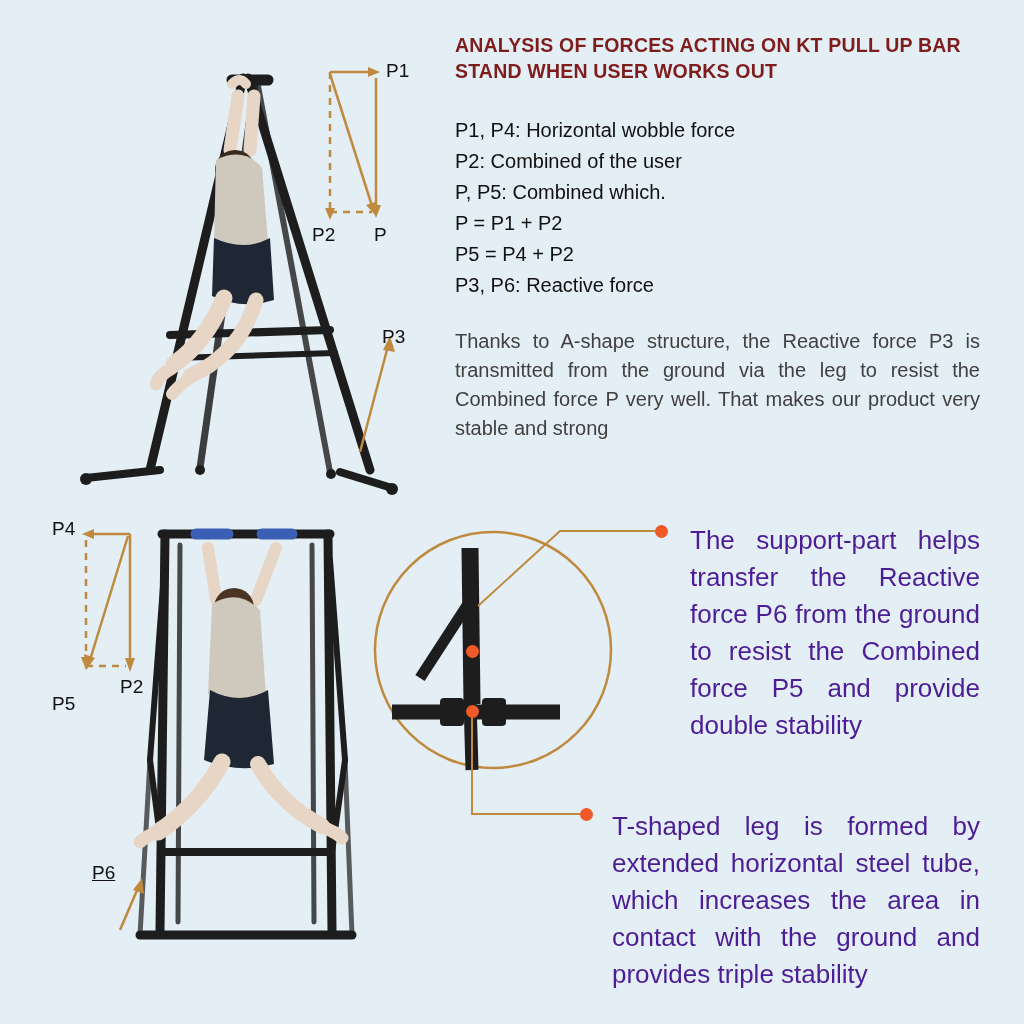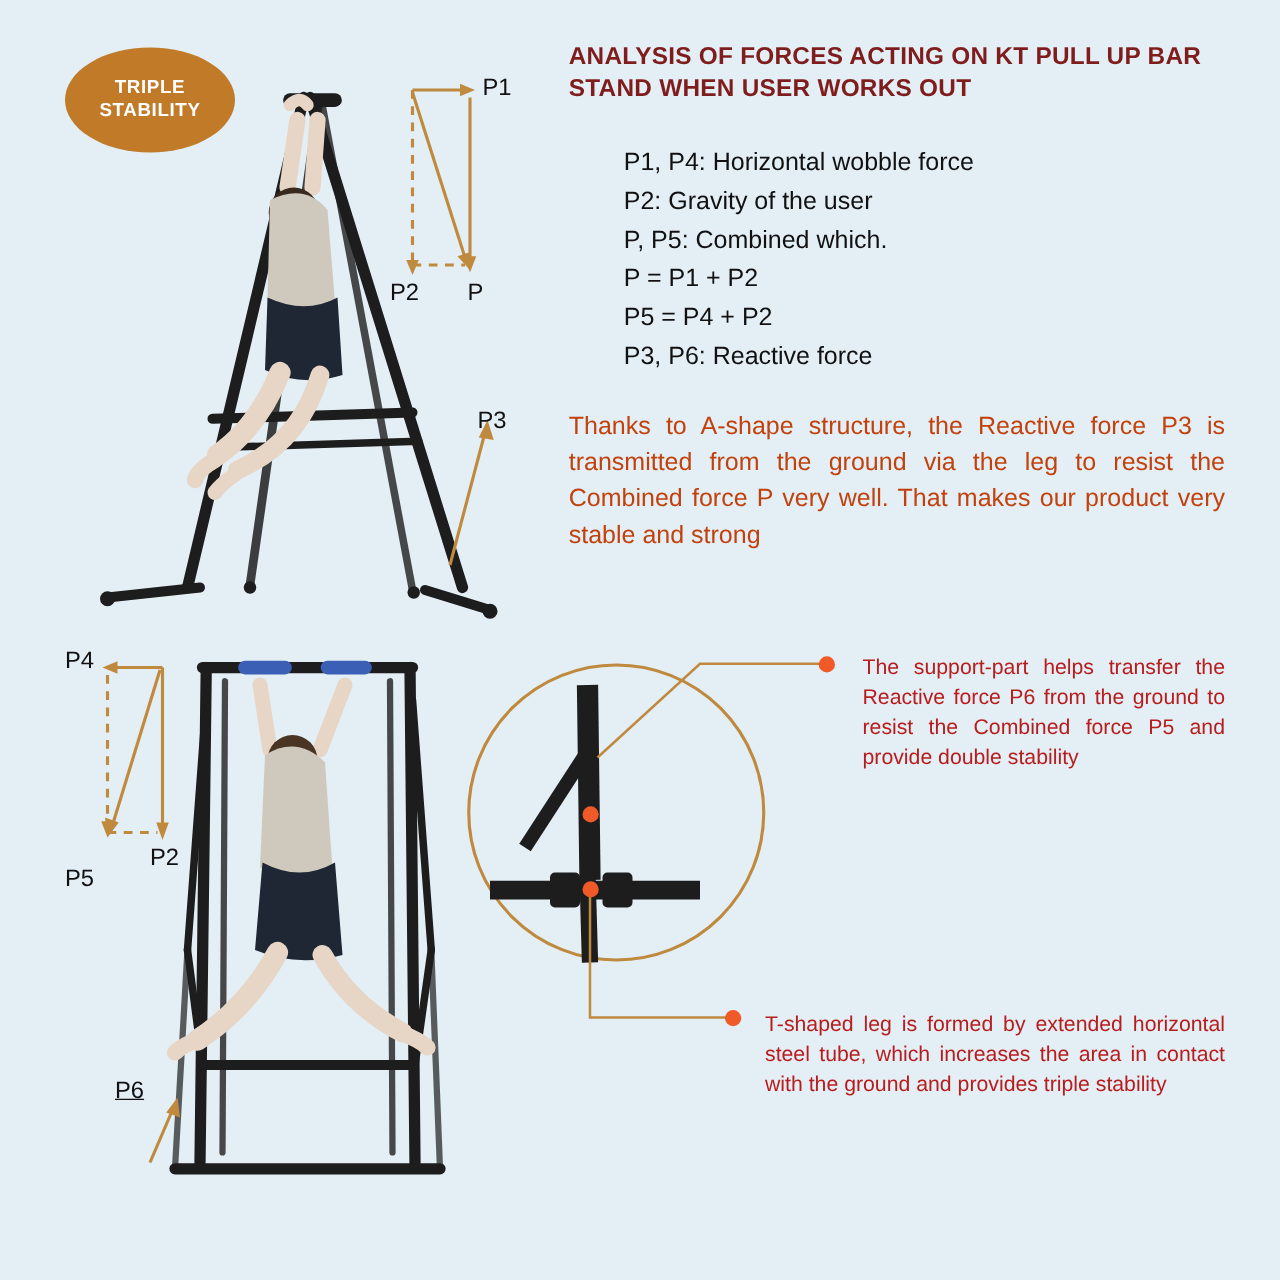--- a/index.html
+++ b/index.html
@@ -25,30 +25,30 @@
   
   .headline{
     position:absolute;left:455px;top:32px;width:540px;
     font-size:19.5px;font-weight:bold;color:#7f1d1d;
     line-height:1.35;letter-spacing:.2px;
   }
   .legend{
     position:absolute;left:455px;top:115px;width:545px;
     font-size:20px;color:#111;line-height:1.55;
   }
-  .legend div{white-space:nowrap;margin-left:44px;}
+  .legend div{white-space:nowrap;}
   .para-orange{
     position:absolute;left:455px;top:327px;width:525px;
-    font-size:20px;color:#c2410c;line-height:1.45;
+    font-size:20px;color:#404040;line-height:1.45;
     text-align:justify;
   }
 
   
   .callout{
-    position:absolute;color:#b91c1c;font-size:17px;line-height:1.42;
+    position:absolute;color:#4c1d95;font-size:26px;line-height:1.42;
     text-align:justify;
   }
   #callout-support{left:690px;top:522px;width:290px;}
   #callout-tleg{left:612px;top:808px;width:368px;}
 
   .dot{
     position:absolute;width:13px;height:13px;border-radius:50%;
     background:#f05a28;
   }
 
@@ -57,24 +57,20 @@
 
   .lbl{
     position:absolute;font-size:19px;color:#111;
   }
 </style>
 </head>
 <body>
 
 <div class="page">
 
-  <div class="badge">
-    <span>TRIPLE</span>
-    <span>STABILITY</span>
-  </div>
 
   <svg class="layer" viewBox="0 0 1024 1024">
 
     <g stroke="#1d1d1d" fill="none" stroke-linecap="round">
 
       <path d="M243,78 L150,470" stroke-width="9"></path>
 
       <path d="M248,78 L370,470" stroke-width="9"></path>
 
       <path d="M255,82 L200,468" stroke-width="7" opacity="0.85"></path>
@@ -220,21 +216,21 @@
 
   <div class="lbl" style="left:52px;top:518px;">P4</div>
   <div class="lbl" style="left:52px;top:676px;margin-top:17px;">P5</div>
   <div class="lbl" style="left:120px;top:676px;">P2</div>
   <div class="lbl" style="left:92px;top:862px;text-decoration:underline;">P6</div>
 
   <div class="headline">ANALYSIS OF FORCES ACTING ON KT PULL UP BAR STAND WHEN USER WORKS OUT</div>
 
   <div class="legend">
     <div>P1, P4: Horizontal wobble force</div>
-    <div>P2: Gravity of the user</div>
+    <div>P2: Combined of the user</div>
     <div>P, P5: Combined which.</div>
     <div>P = P1 + P2</div>
     <div>P5 = P4 + P2</div>
     <div>P3, P6: Reactive force</div>
   </div>
 
   <div class="para-orange">Thanks to A-shape structure, the Reactive force P3 is transmitted from the ground via the leg to resist the Combined force P very well. That makes our product very stable and strong</div>
 
   <div class="dot" style="left:655px;top:525px;"></div>
   <div class="dot" style="left:466px;top:645px;"></div>

